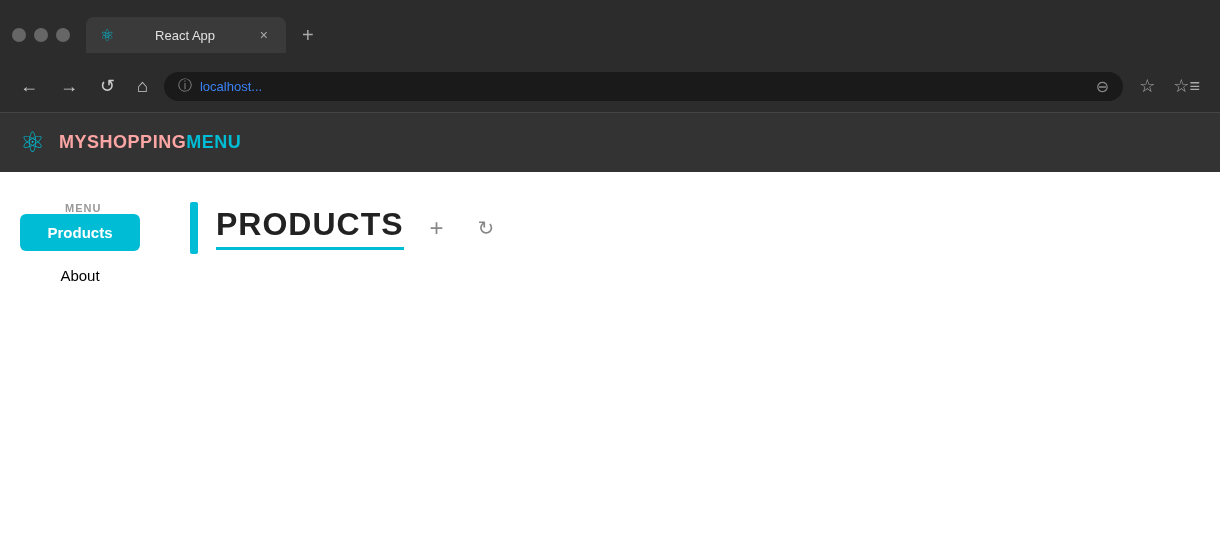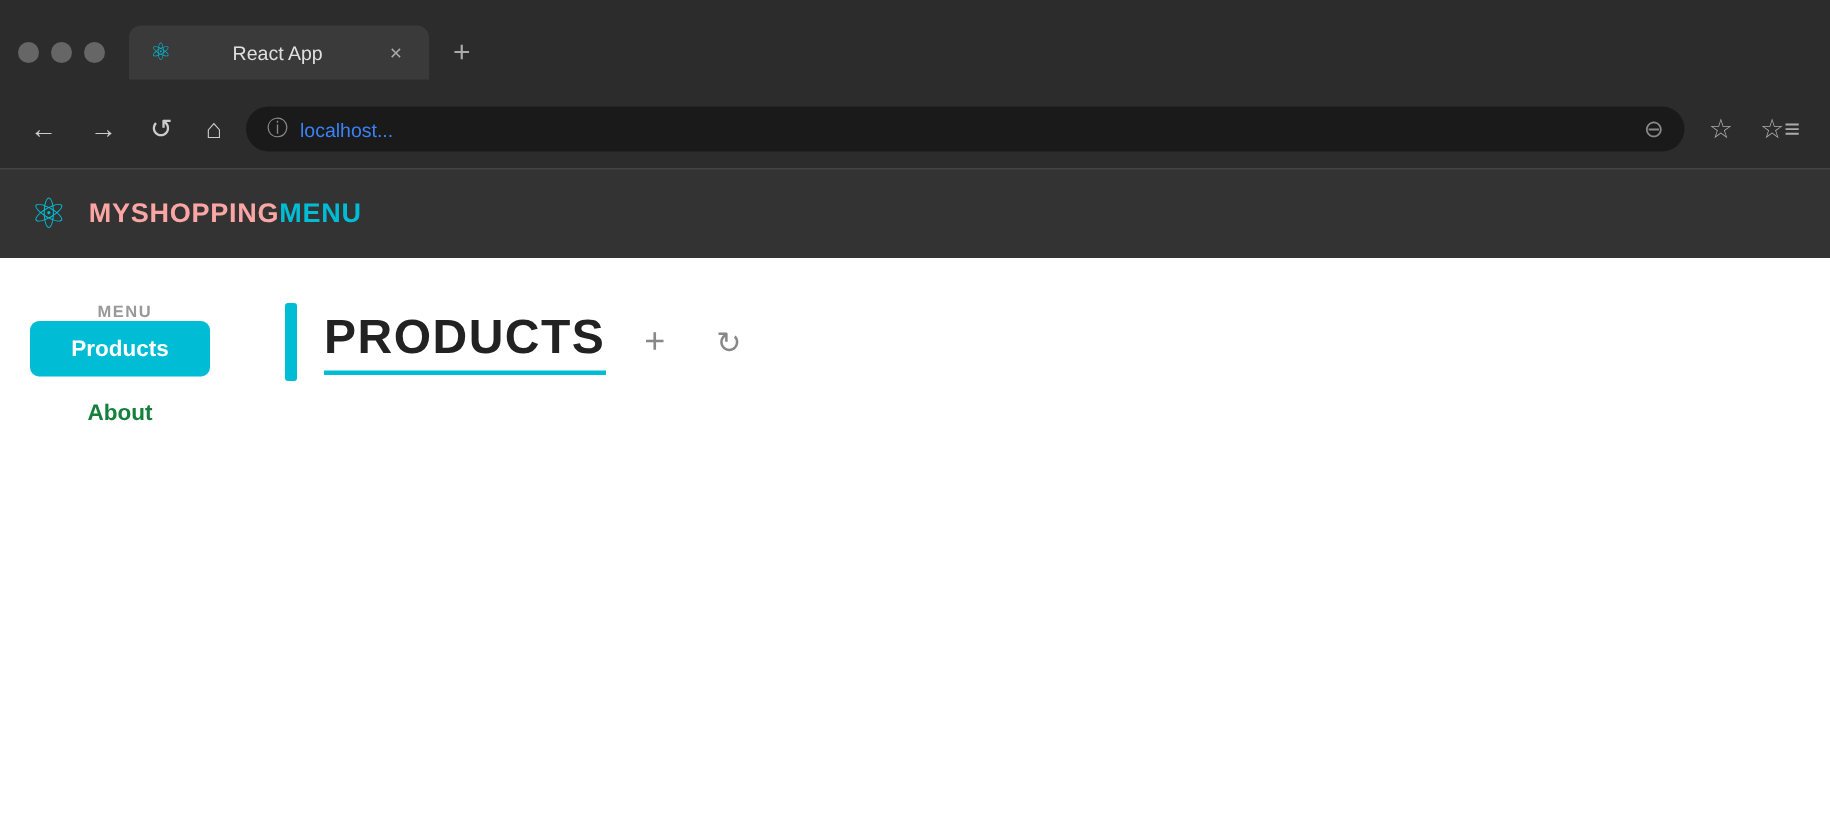--- a/index.html
+++ b/index.html
@@ -177,30 +177,29 @@
       font-size: 15px;
       font-weight: 600;
       text-align: center;
       cursor: pointer;
       margin-bottom: 8px;
       display: block;
       width: 100%;
       border: none;
     }
     .nav-item-about {
-      color: #15803d;
+      color: #000000;
       font-size: 15px;
       padding: 8px 18px;
       cursor: pointer;
       display: block;
       width: 100%;
       background: none;
       border: none;
       text-align: center;
-      font-weight: bold;
     }
 
     
     .main-content {
       flex: 1;
       padding: 0 30px;
     }
     .page-heading-row {
       display: flex;
       align-items: center;

